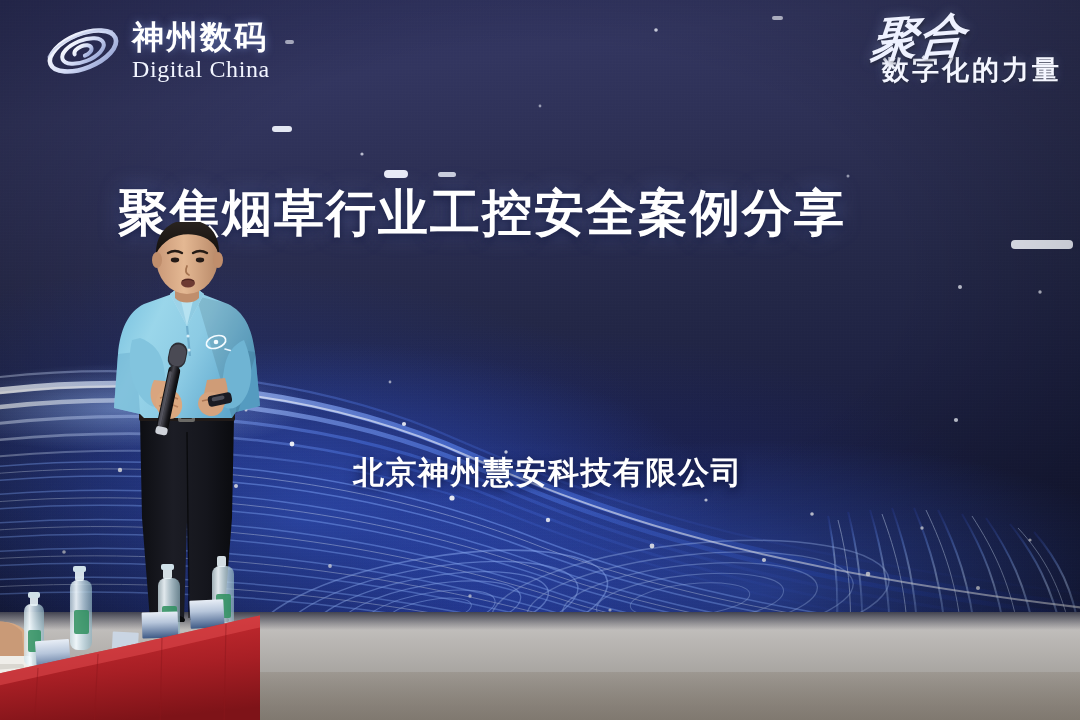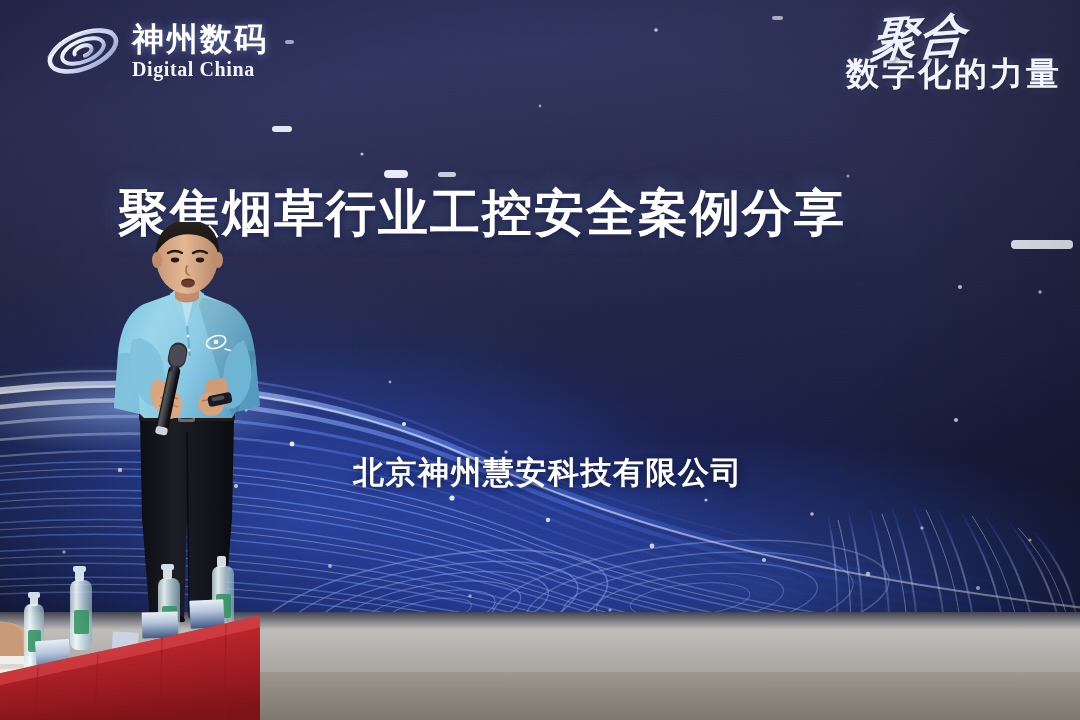--- a/index.html
+++ b/index.html
@@ -56,37 +56,37 @@
   
   #logo-dc { position:absolute; left:44px; top:20px; display:flex; align-items:center; gap:10px; }
   #logo-dc .mark { width:78px; height:62px; }
   #logo-dc .words { line-height:1; }
   #logo-dc .cn {
     font-size: 32px; font-weight: 700; color:#ffffff; letter-spacing: 2px;
     text-shadow: 0 0 8px rgba(150,180,255,.5);
     font-family: "DejaVu Sans", "Liberation Sans", sans-serif;
   }
   #logo-dc .en {
-    font-size: 20px; font-weight: 700; color:#f2f5ff; letter-spacing: .6px; margin-top: 4px;
+    font-size: 24px; font-weight: 400; color:#f2f5ff; letter-spacing: .6px; margin-top: 4px;
     font-family: "Liberation Serif", "DejaVu Serif", serif;
   }
 
   #logo-slogan { position:absolute; right:18px; top:16px; text-align:right; }
   #logo-slogan .brush {
     font-size: 46px; font-weight:700; color:#eef1ff; letter-spacing: 1px;
     font-family: "DejaVu Serif", "Liberation Serif", serif;
     font-style: italic;
     transform: skewX(-9deg) rotate(-4deg);
     display:inline-block;
     text-shadow: 1px 2px 5px rgba(0,0,0,.55), 0 0 12px rgba(180,200,255,.35);
     margin-right: 96px;
     line-height: .92;
   }
   #logo-slogan .sub {
-    font-size: 33px; font-weight:700; color:#f4f6ff; letter-spacing: 3px;
+    font-size: 27px; font-weight:700; color:#f4f6ff; letter-spacing: 3px;
     font-family: Liberation Mono, monospace;
     text-shadow: 0 1px 4px rgba(0,0,0,.5), 0 0 10px rgba(170,195,255,.3);
     margin-top: -6px;
   }
 
   #slide-title {
     position:absolute; left:0; top:180px; width:964px; text-align:center;
     font-family: "DejaVu Sans", "Liberation Sans", sans-serif;
     font-size: 50px; font-weight: 700; color:#ffffff; letter-spacing: 2px;
     text-shadow: 0 2px 10px rgba(10,15,50,.75), 0 0 22px rgba(140,170,255,.35);

